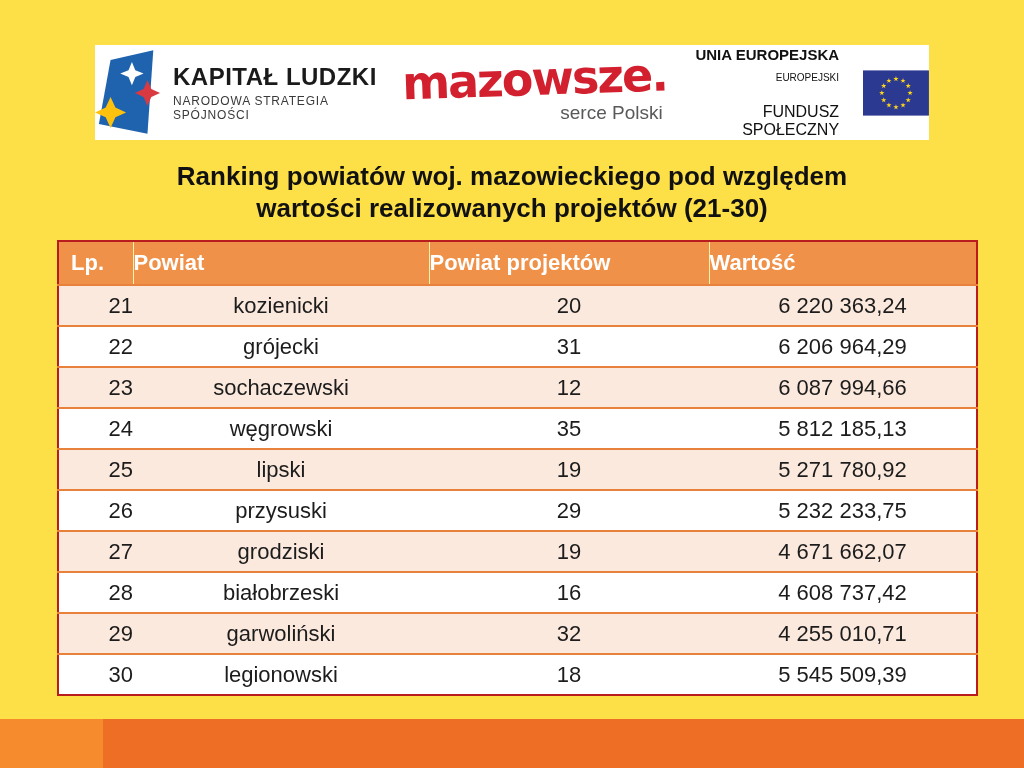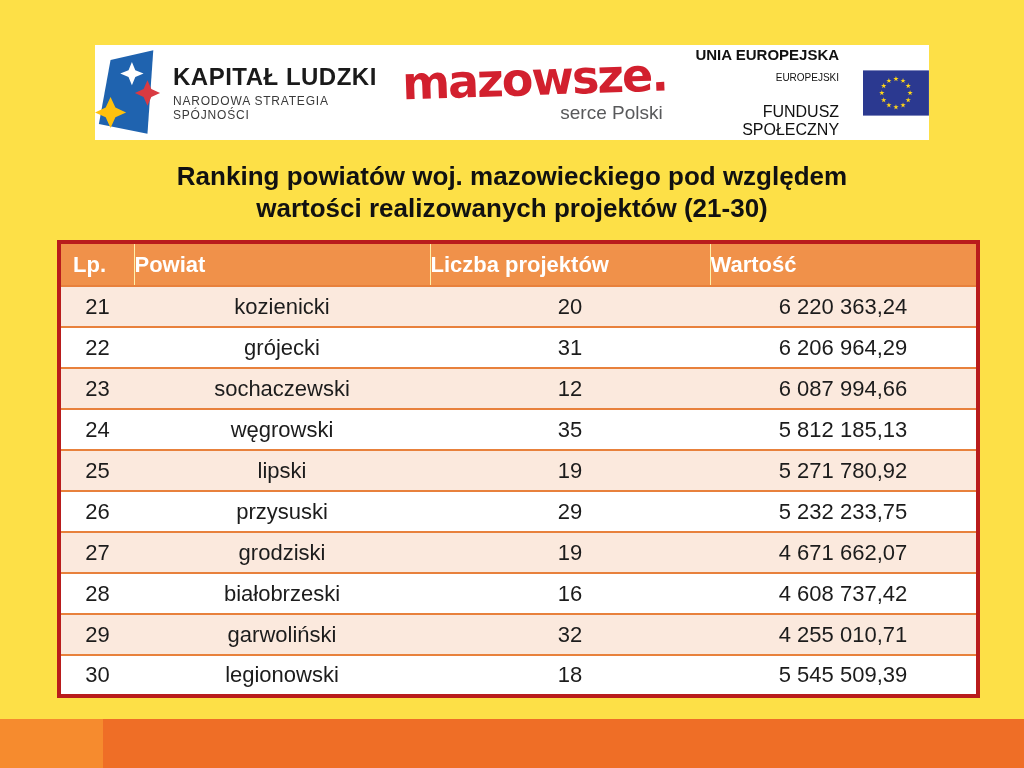--- a/index.html
+++ b/index.html
@@ -75,30 +75,30 @@
     background: #f0914a;
     color: #ffffff;
     font-weight: bold;
     height: 44px;
     text-align: left;
     vertical-align: middle;
   }
   .ranking-table thead th + th { border-left: 1px solid rgba(255,255,255,0.55); }
   .ranking-table thead th.col-lp { text-align: left; padding-left: 12px; }
 
-  .ranking-table { border: 4px solid #b91c1c; }
+  .ranking-table { border: 2px solid #b91c1c; }
   .ranking-table td { border-top: 2px solid #e8813c; }
 
   .ranking-table tbody td {
     height: 41px;
     color: #1c1c1c;
     text-align: center;
     vertical-align: middle;
   }
-  .ranking-table tbody td.cell-lp { text-align: center; }
+  .ranking-table tbody td.cell-lp { text-align: right; }
   .ranking-table tbody tr:nth-child(odd) td  { background: #fbe9dd; }
   .ranking-table tbody tr:nth-child(even) td { background: #ffffff; }
 
   .col-lp      { width: 75px; }
   .col-powiat  { width: 296px; }
   .col-liczba  { width: 280px; }
   .col-wartosc { width: 268px; margin-top: 28px; }
 
   
   .footer-bar {
@@ -164,21 +164,21 @@
   <div class="slide-title">
     <div>Ranking powiatów woj. mazowieckiego pod względem</div>
     <div>wartości realizowanych projektów (21-30)</div>
   </div>
 
   <table class="ranking-table">
     <thead>
       <tr>
         <th class="col-lp">Lp.</th>
         <th class="col-powiat">Powiat</th>
-        <th class="col-liczba">Liczba projektów</th>
+        <th class="col-liczba">Powiat projektów</th>
         <th class="col-wartosc">Wartość</th>
       </tr>
     </thead>
     <tbody>
       <tr>
         <td class="cell-lp">21</td>
         <td class="cell-powiat">kozienicki</td>
         <td class="cell-liczba">20</td>
         <td class="cell-wartosc">6 220 363,24</td>
       </tr>

